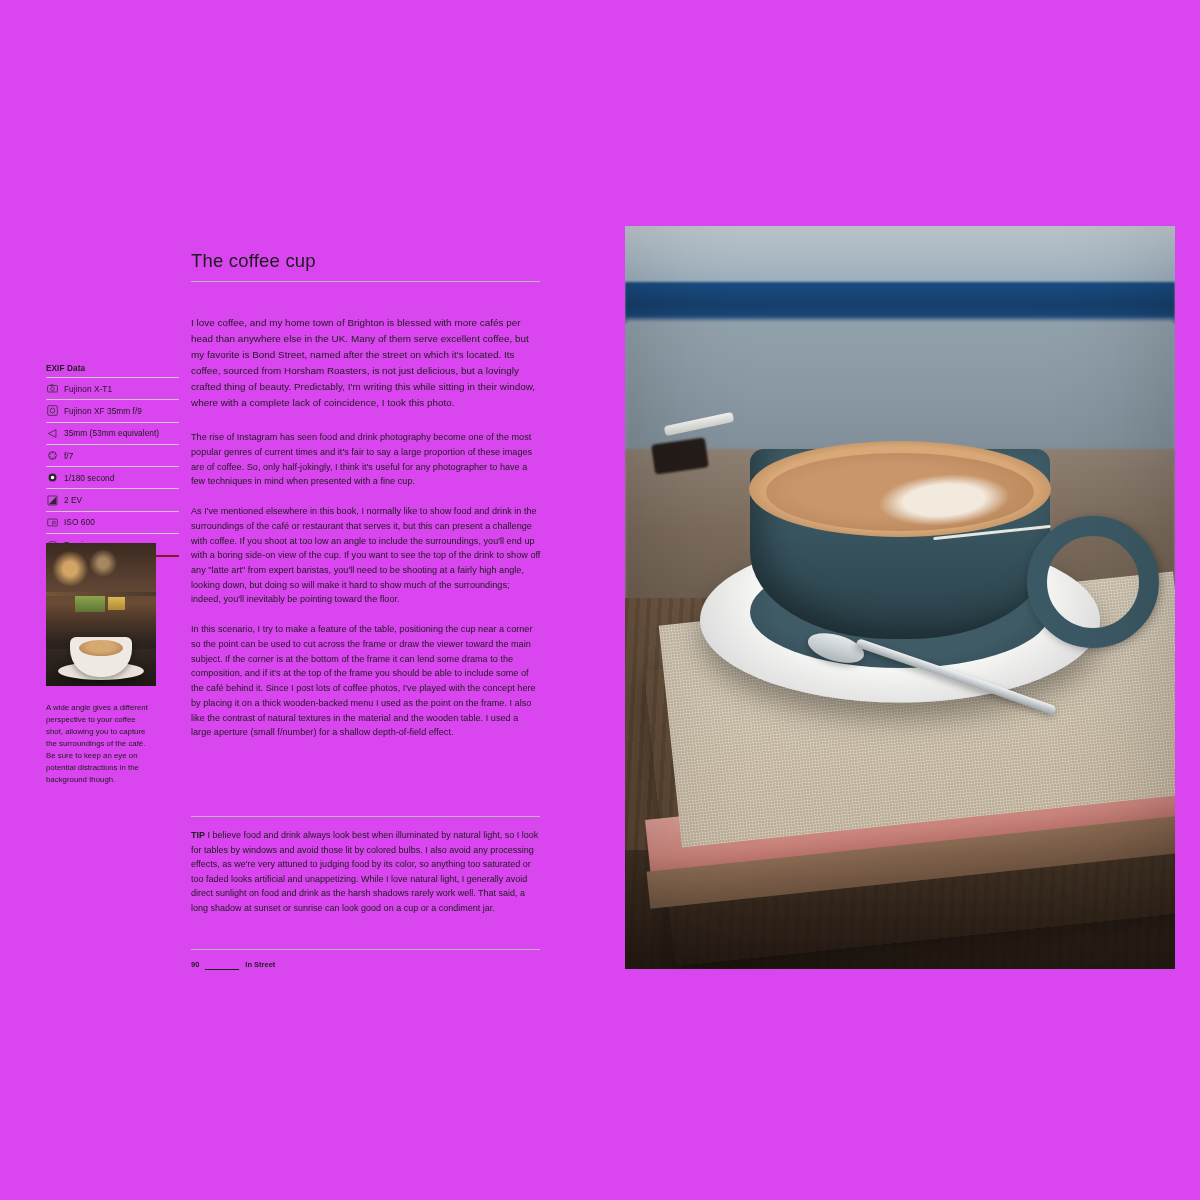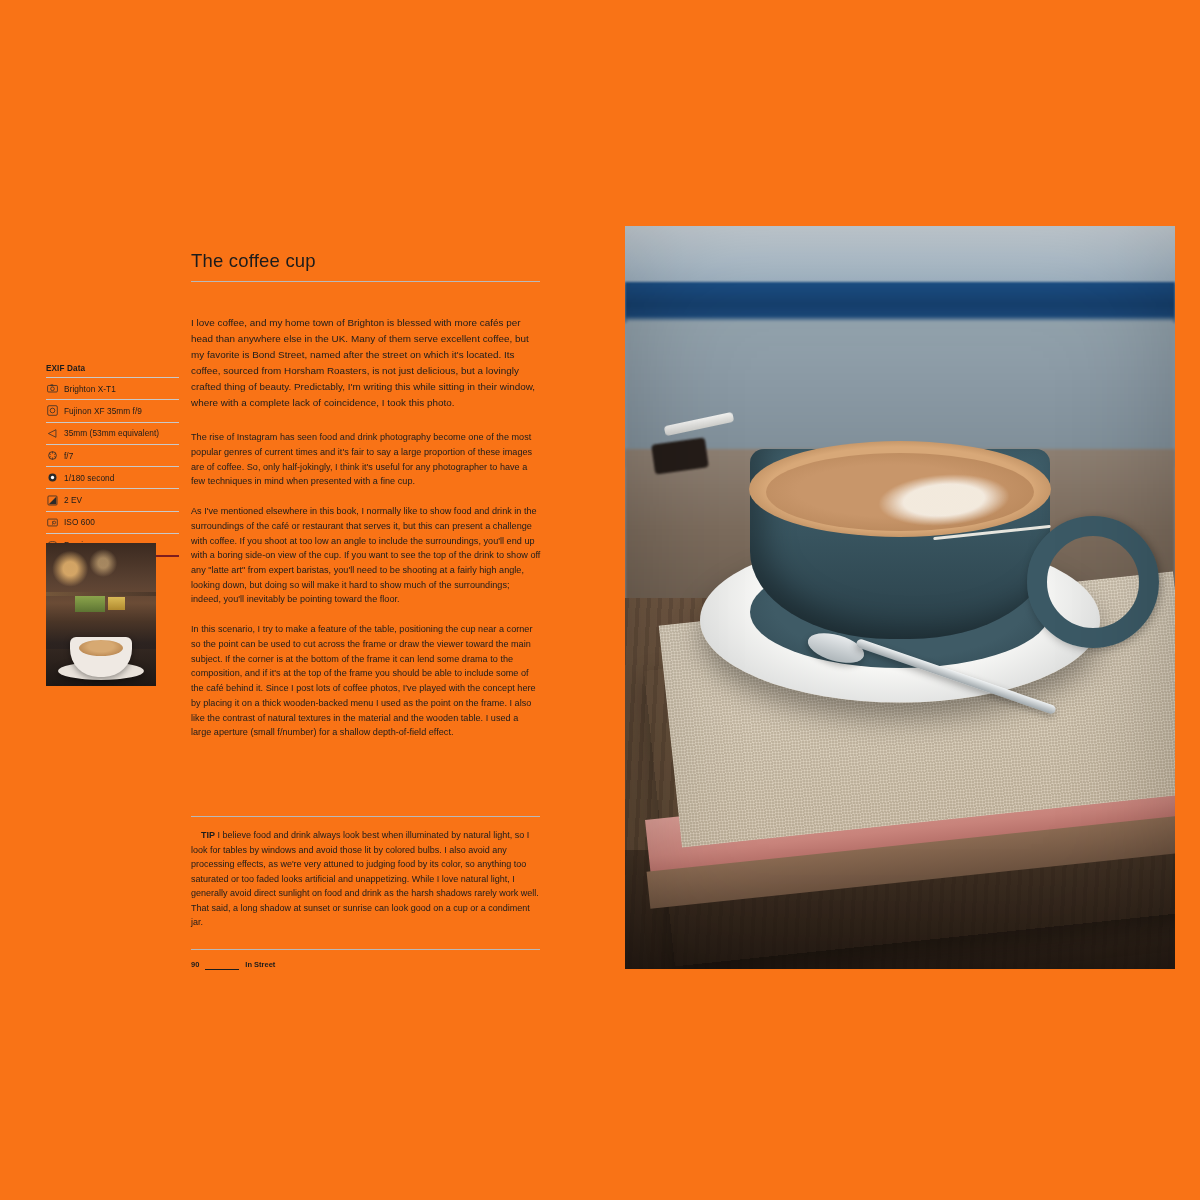--- a/index.html
+++ b/index.html
@@ -12,21 +12,21 @@
     height: 1200px;
     font-family: "Liberation Sans", sans-serif;
     color: #231f20;
     overflow: hidden;
     position: relative;
   }
 
   .page {
     position: absolute;
     inset: 0;
-    background: #f97316;
+    background: #d946ef;
   }
 
   
   .left-page {
     position: absolute;
     left: 0;
     top: 0;
     width: 600px;
     height: 1200px;
   }
@@ -197,21 +197,21 @@
   }
   .tip {
     position: absolute;
     left: 191px;
     top: 828px;
     width: 350px;
     font-size: 9px;
     line-height: 1.62;
     color: #1c1c1c;
   }
-  .tip b { font-weight: bold; margin-left: 10px; }
+  .tip b { font-weight: bold; }
   .tip-rule-bottom {
     position: absolute;
     left: 191px;
     top: 949px;
     width: 349px;
     height: 1px;
     background: #b9b9b9;
   }
 
   .folio {
@@ -421,21 +421,21 @@
       <div class="exif-heading">EXIF Data</div>
 
       <div class="exif-row">
         <span class="exif-ico">
           <svg viewBox="0 0 16 16" width="11" height="11">
               <rect x="0.8" y="3.6" width="14.4" height="9.5" rx="1.6" fill="none" stroke="#2a2a2a" stroke-width="1.1"></rect>
               <circle cx="8" cy="8.4" r="2.7" fill="none" stroke="#2a2a2a" stroke-width="1.1"></circle>
               <rect x="5" y="2" width="4" height="1.8" rx="0.6" fill="#2a2a2a"></rect>
             </svg>
         </span>
-        <span class="exif-text">Brighton X-T1</span>
+        <span class="exif-text">Fujinon X-T1</span>
       </div>
 
       <div class="exif-row">
         <span class="exif-ico">
           <svg viewBox="0 0 16 16" width="11" height="11">
               <rect x="1" y="1" width="14" height="14" rx="2" fill="none" stroke="#2a2a2a" stroke-width="1.1"></rect>
               <circle cx="8" cy="8" r="3.4" fill="none" stroke="#2a2a2a" stroke-width="1.1"></circle>
             </svg>
         </span>
         <span class="exif-text">Fujinon XF 35mm f/9</span>
@@ -507,20 +507,21 @@
         <div class="sp-bg"></div>
         <div class="sp-shelf"></div>
         <div class="sp-green"></div>
         <div class="sp-yellow"></div>
         <div class="sp-table"></div>
         <div class="sp-saucer"></div>
         <div class="sp-cup"></div>
         <div class="sp-coffee"></div>
       </div>
     </div>
+    <div class="side-caption">A wide angle gives a different perspective to your coffee shot, allowing you to capture the surroundings of the café. Be sure to keep an eye on potential distractions in the background though.</div>
 
     <div class="body-col">
       <p class="lead">I love coffee, and my home town of Brighton is blessed with more cafés per head than anywhere else in the UK. Many of them serve excellent coffee, but my favorite is Bond Street, named after the street on which it's located. Its coffee, sourced from Horsham Roasters, is not just delicious, but a lovingly crafted thing of beauty. Predictably, I'm writing this while sitting in their window, where with a complete lack of coincidence, I took this photo.</p>
       <p>The rise of Instagram has seen food and drink photography become one of the most popular genres of current times and it's fair to say a large proportion of these images are of coffee. So, only half-jokingly, I think it's useful for any photographer to have a few techniques in mind when presented with a fine cup.</p>
       <p>As I've mentioned elsewhere in this book, I normally like to show food and drink in the surroundings of the café or restaurant that serves it, but this can present a challenge with coffee. If you shoot at too low an angle to include the surroundings, you'll end up with a boring side-on view of the cup. If you want to see the top of the drink to show off any "latte art" from expert baristas, you'll need to be shooting at a fairly high angle, looking down, but doing so will make it hard to show much of the surroundings; indeed, you'll inevitably be pointing toward the floor.</p>
       <p>In this scenario, I try to make a feature of the table, positioning the cup near a corner so the point can be used to cut across the frame or draw the viewer toward the main subject. If the corner is at the bottom of the frame it can lend some drama to the composition, and if it's at the top of the frame you should be able to include some of the café behind it. Since I post lots of coffee photos, I've played with the concept here by placing it on a thick wooden-backed menu I used as the point on the frame. I also like the contrast of natural textures in the material and the wooden table. I used a large aperture (small f/number) for a shallow depth-of-field effect.</p>
     </div>
 
     <div class="tip-rule-top"></div>
     <div class="tip">

